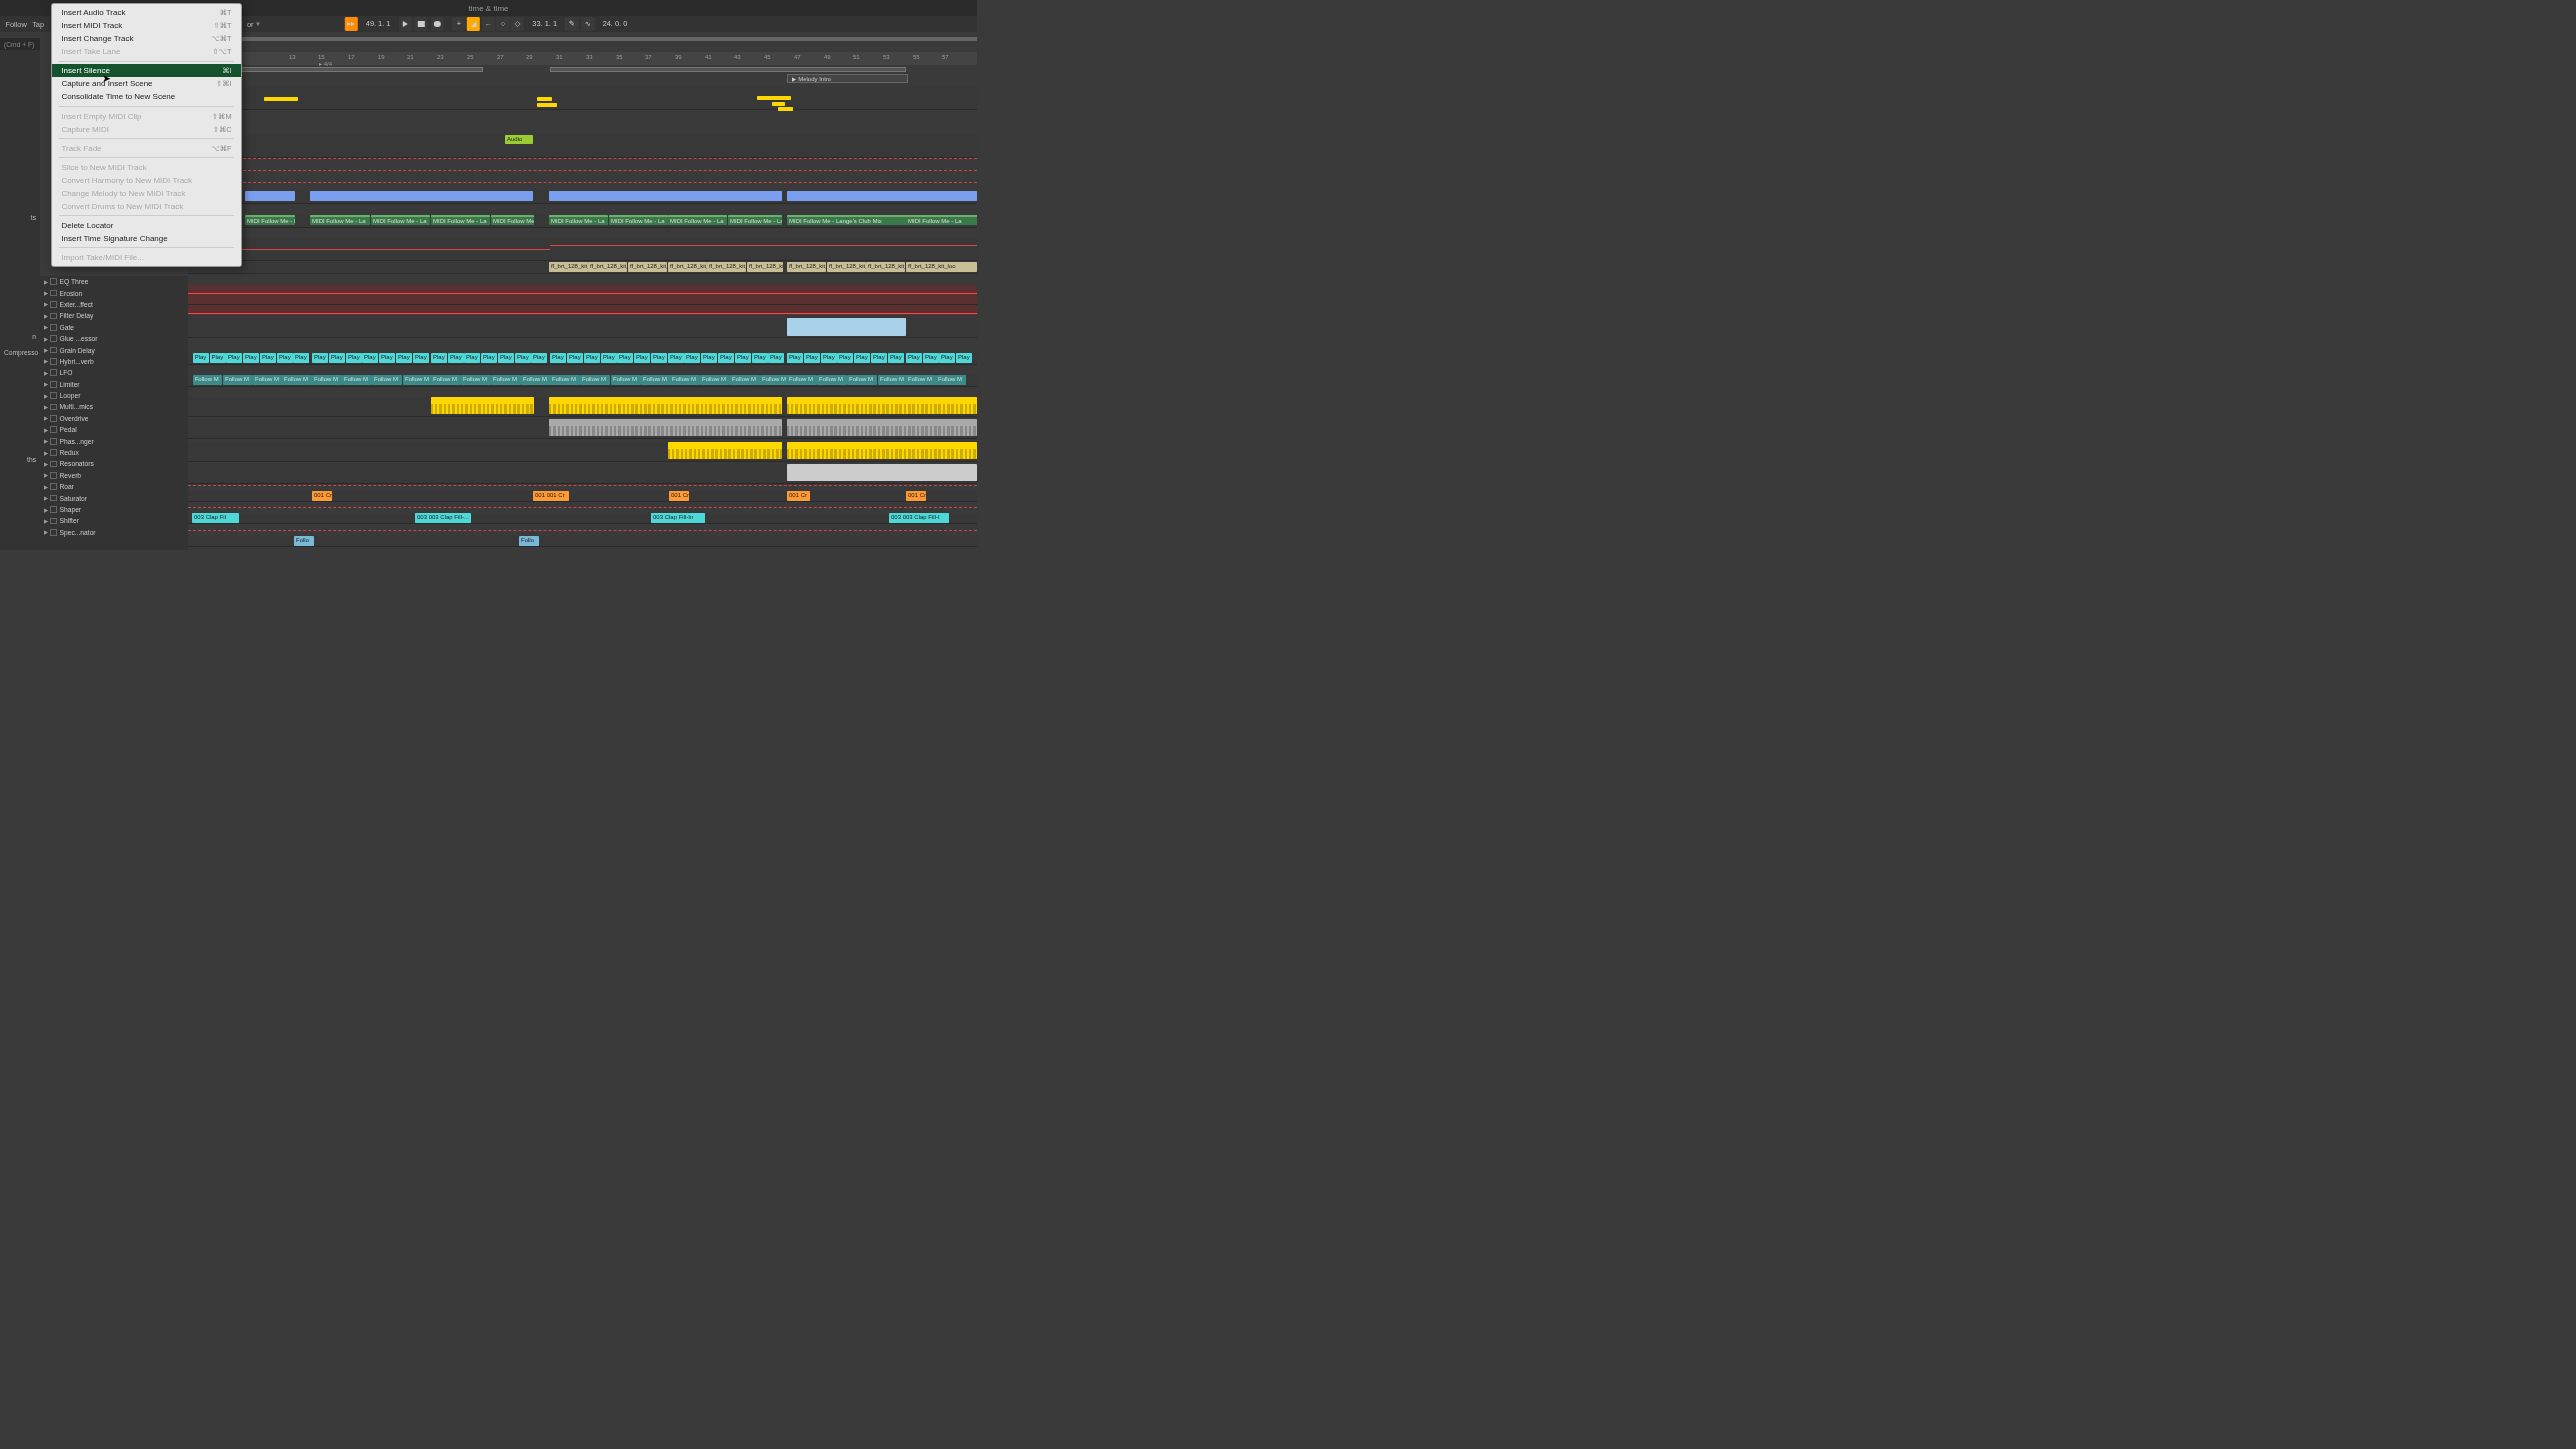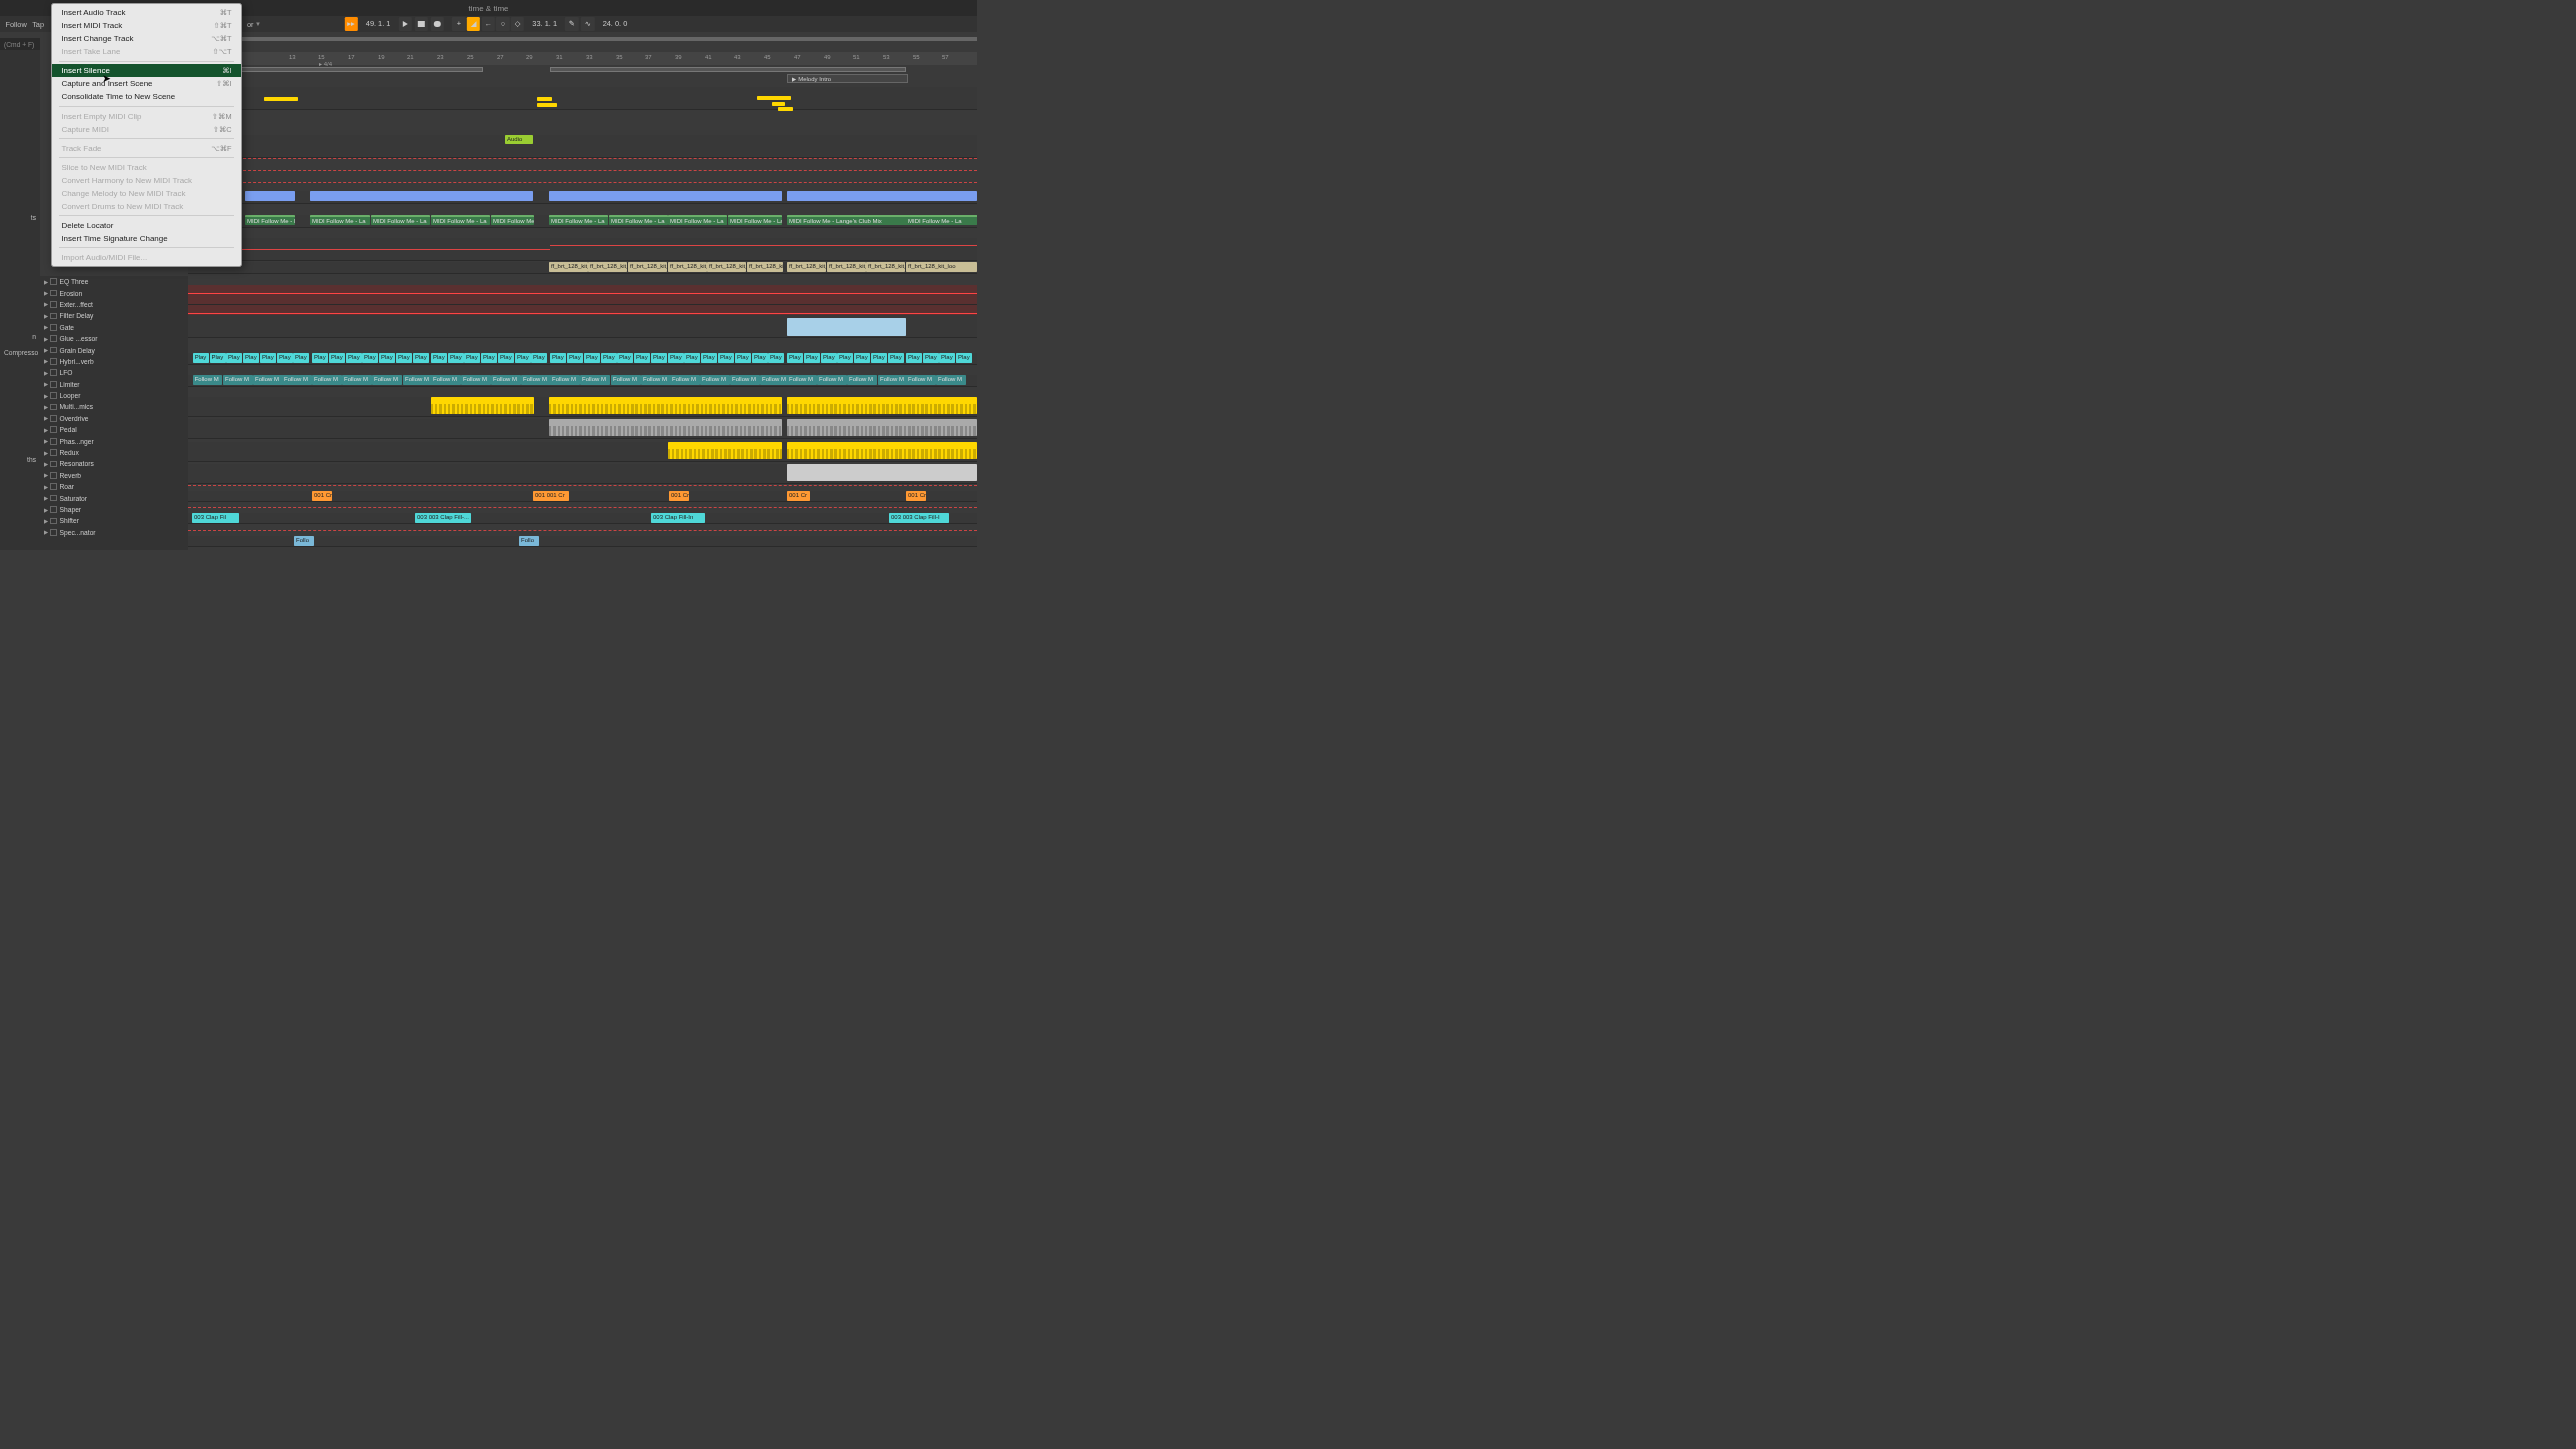--- a/index.html
+++ b/index.html
@@ -565,19 +565,19 @@
     <div class="menu-item">
       <span>Delete Locator</span>
       <span class="menu-shortcut"></span>
     </div>
     <div class="menu-item">
       <span>Insert Time Signature Change</span>
       <span class="menu-shortcut"></span>
     </div>
     <div class="menu-sep"></div>
     <div class="menu-item disabled">
-      <span>Import Audio/MIDI File...</span>
+      <span>Import Take/MIDI File...</span>
       <span class="menu-shortcut"></span>
     </div>
   </div>
 
 <div class="cursor-img">➤</div>
 
 
 </body></html>

